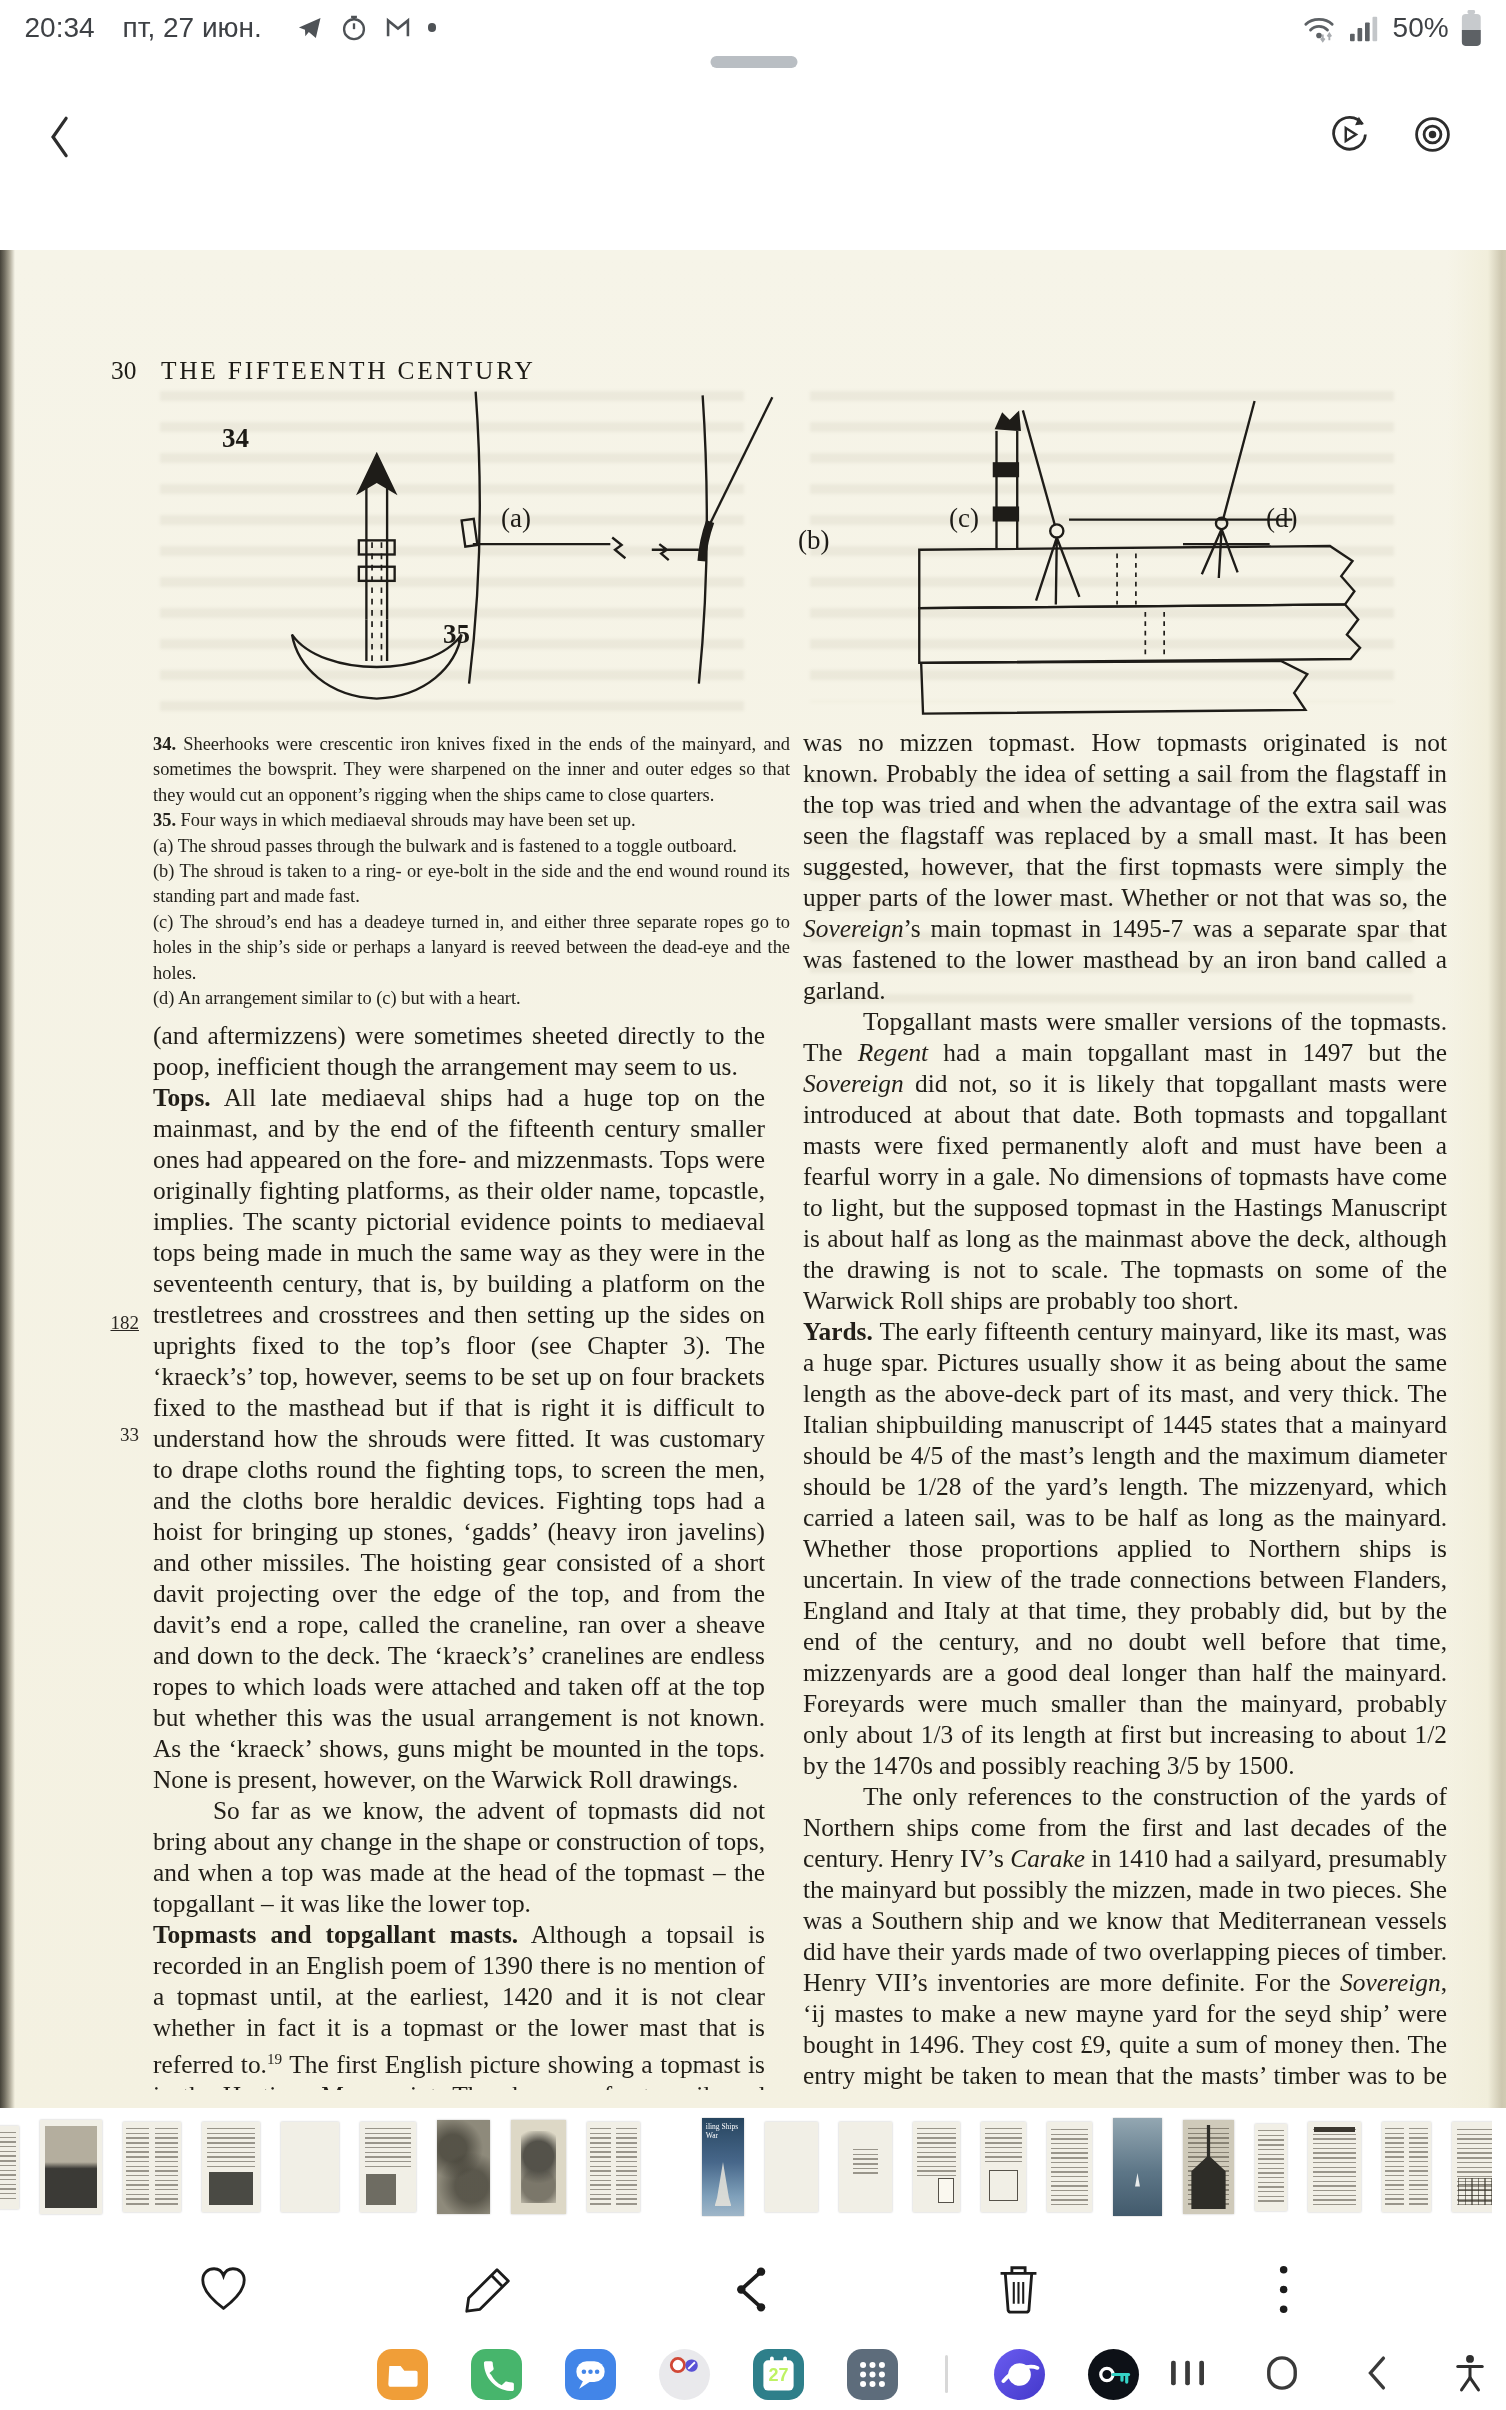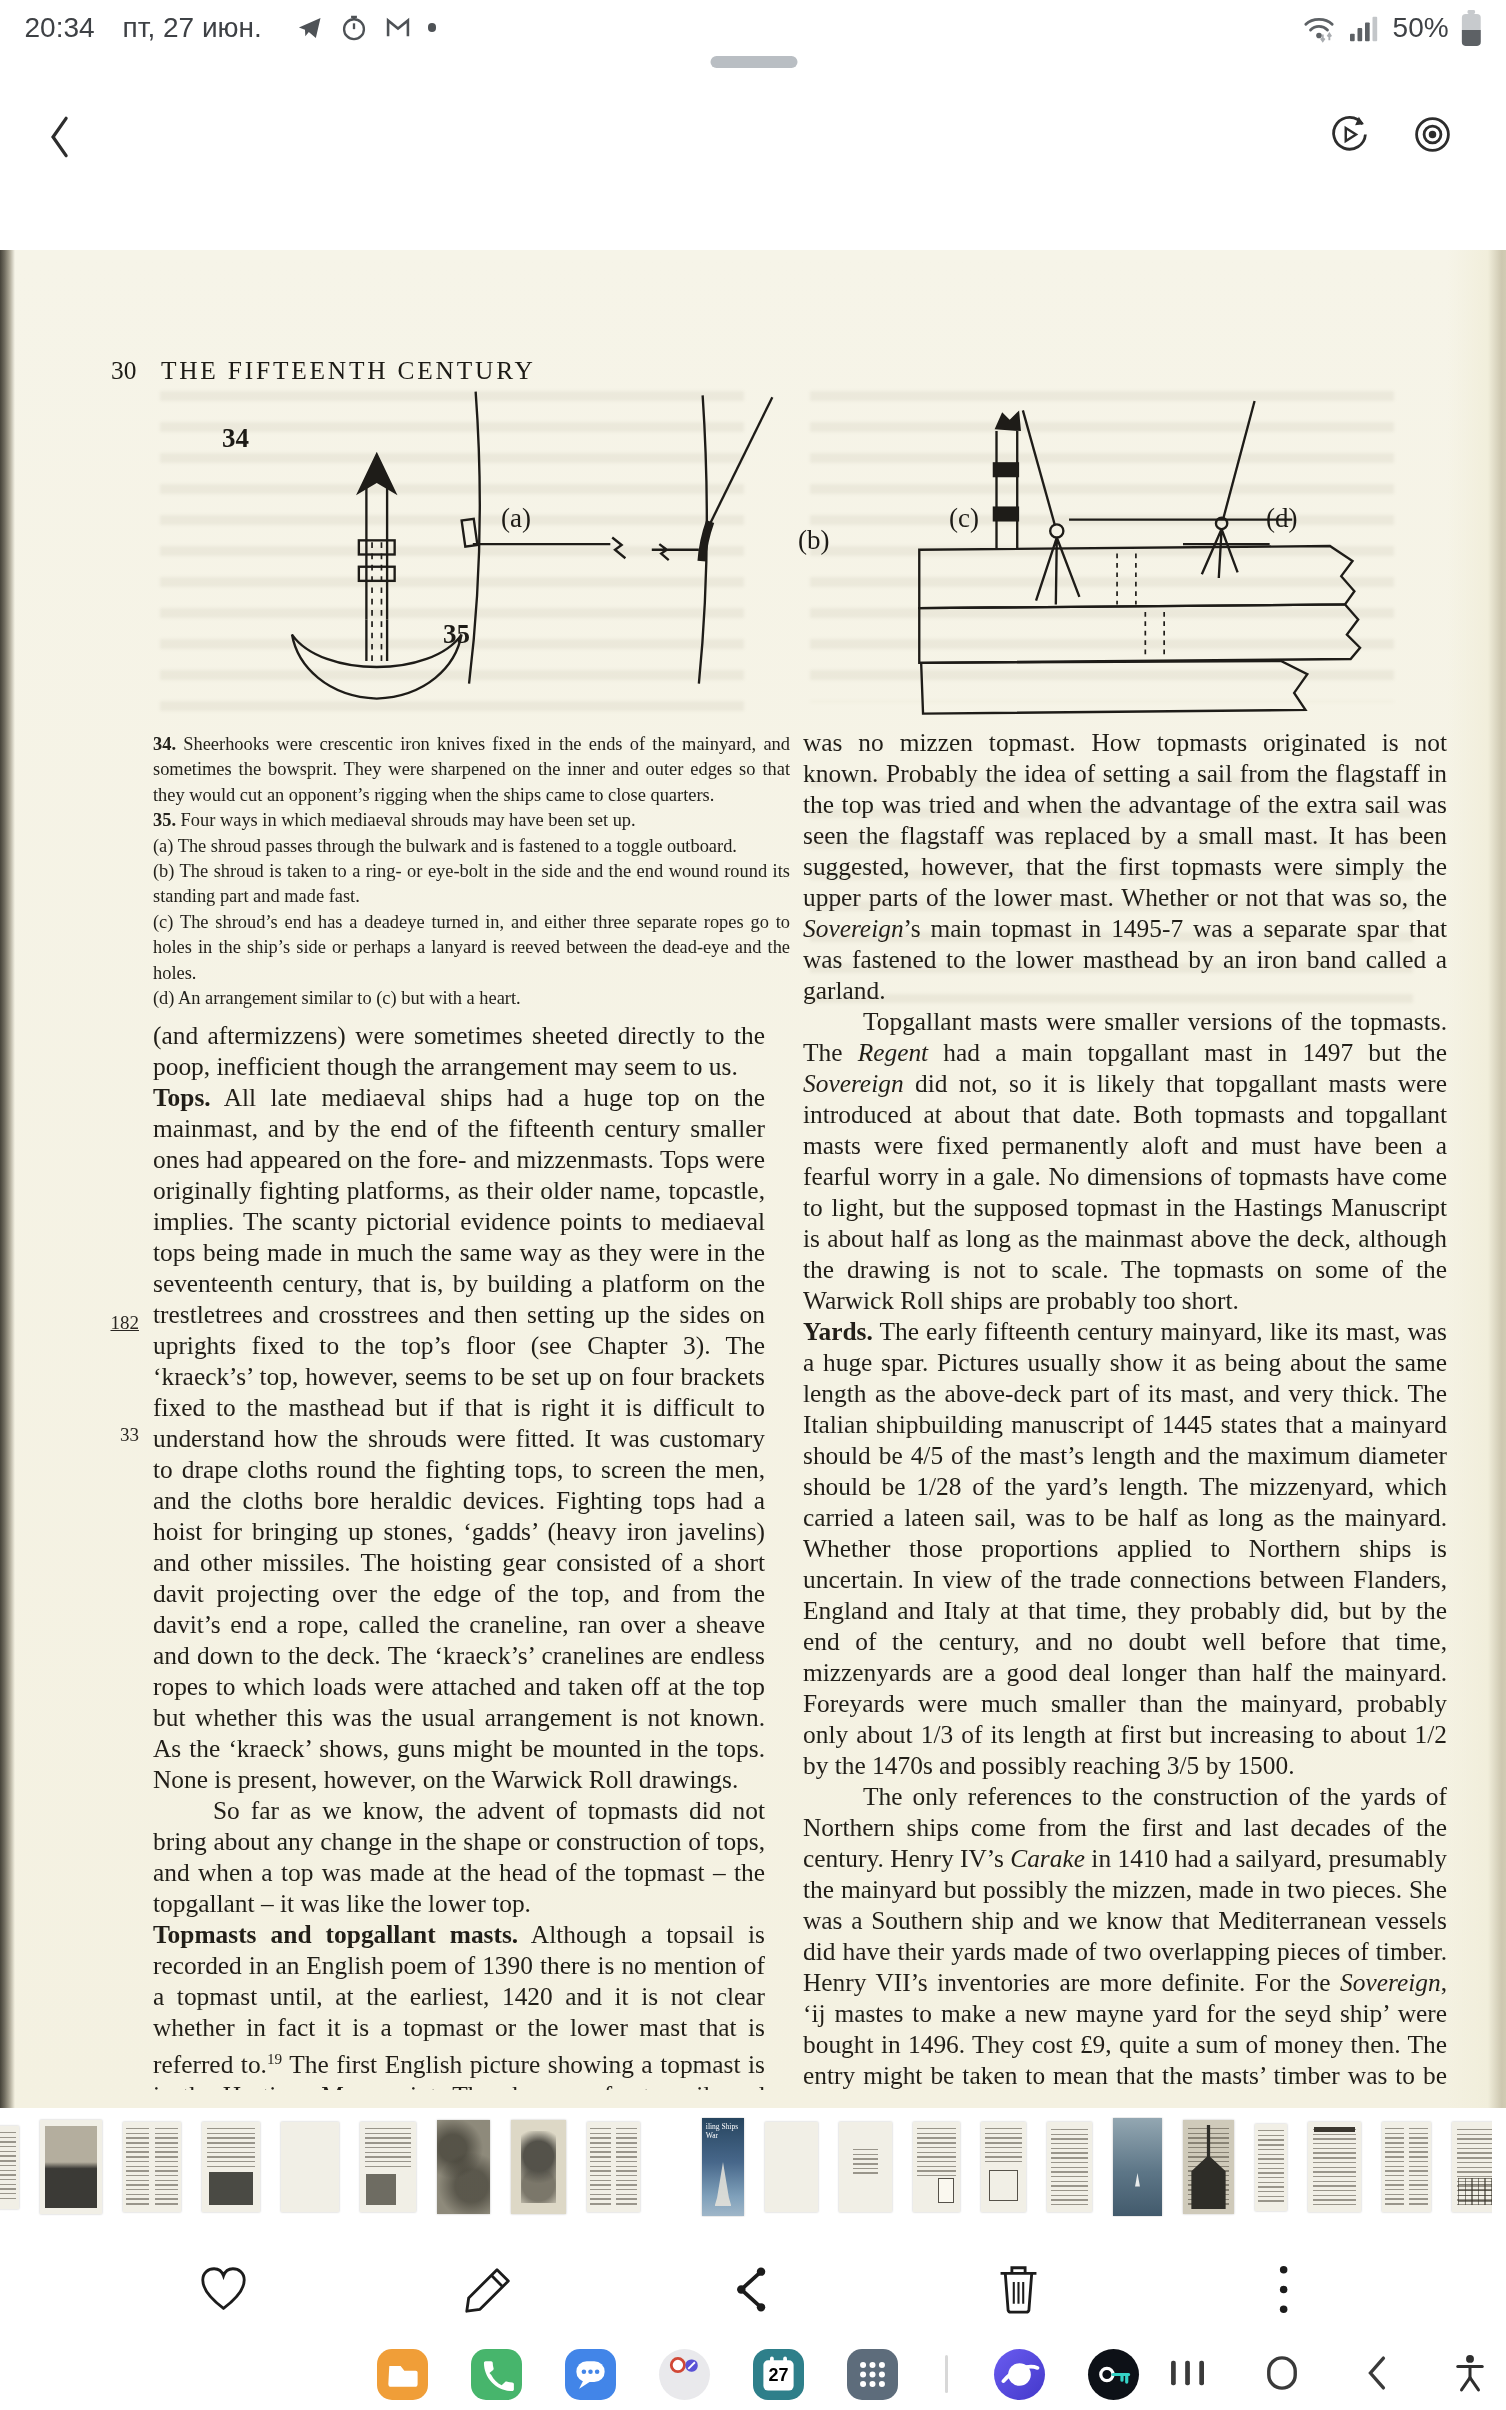--- a/index.html
+++ b/index.html
@@ -371,21 +371,21 @@
           <rect x="28" y="11" width="13" height="13" rx="6" fill="#5a52d6"></rect>
           <path d="M31 21 L38 14" stroke="#fff" stroke-width="2"></path>
         </svg>
       </div>
       <div class="app" style="background:#2e7f8a;">
         <svg width="51" height="51" viewBox="0 0 54 54">
             <rect x="11" y="12" width="32" height="32" rx="5" fill="#fff"></rect>
             <rect x="18" y="8" width="4" height="8" rx="2" fill="#fff"></rect>
             <rect x="32" y="8" width="4" height="8" rx="2" fill="#fff"></rect>
           </svg>
-        <span style="position:absolute;left:0;top:16px;width:51px;text-align:center;font-size:18px;font-weight:bold;color:#000000;">27</span>
+        <span style="position:absolute;left:0;top:16px;width:51px;text-align:center;font-size:18px;font-weight:bold;color:#bef264;">27</span>
       </div>
       <div class="app" style="background:#5d6c7b;">
         <svg width="51" height="51" viewBox="0 0 54 54" fill="#fff">
           <circle cx="17" cy="17" r="3.2"></circle>
             <circle cx="27" cy="17" r="3.2"></circle>
             <circle cx="37" cy="17" r="3.2"></circle>
           <circle cx="17" cy="27" r="3.2"></circle>
             <circle cx="27" cy="27" r="3.2"></circle>
             <circle cx="37" cy="27" r="3.2"></circle>
           <circle cx="17" cy="37" r="3.2"></circle>

